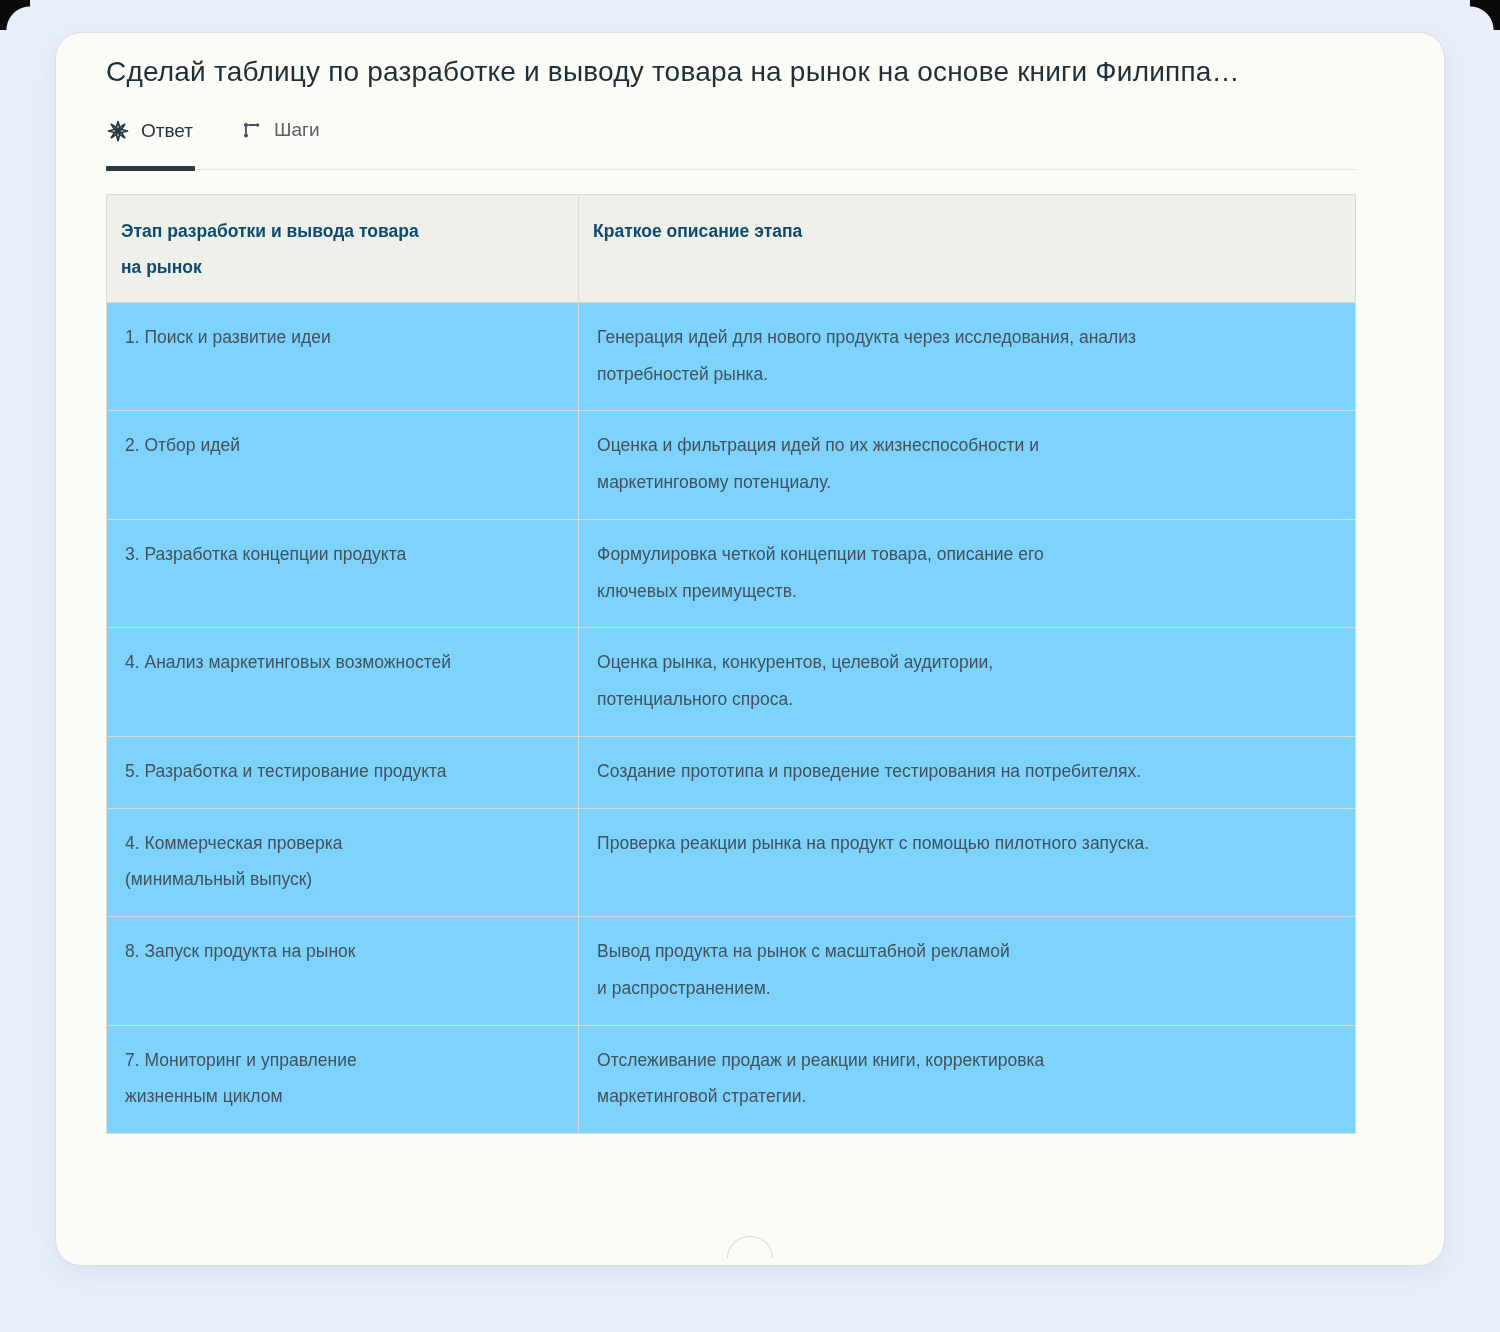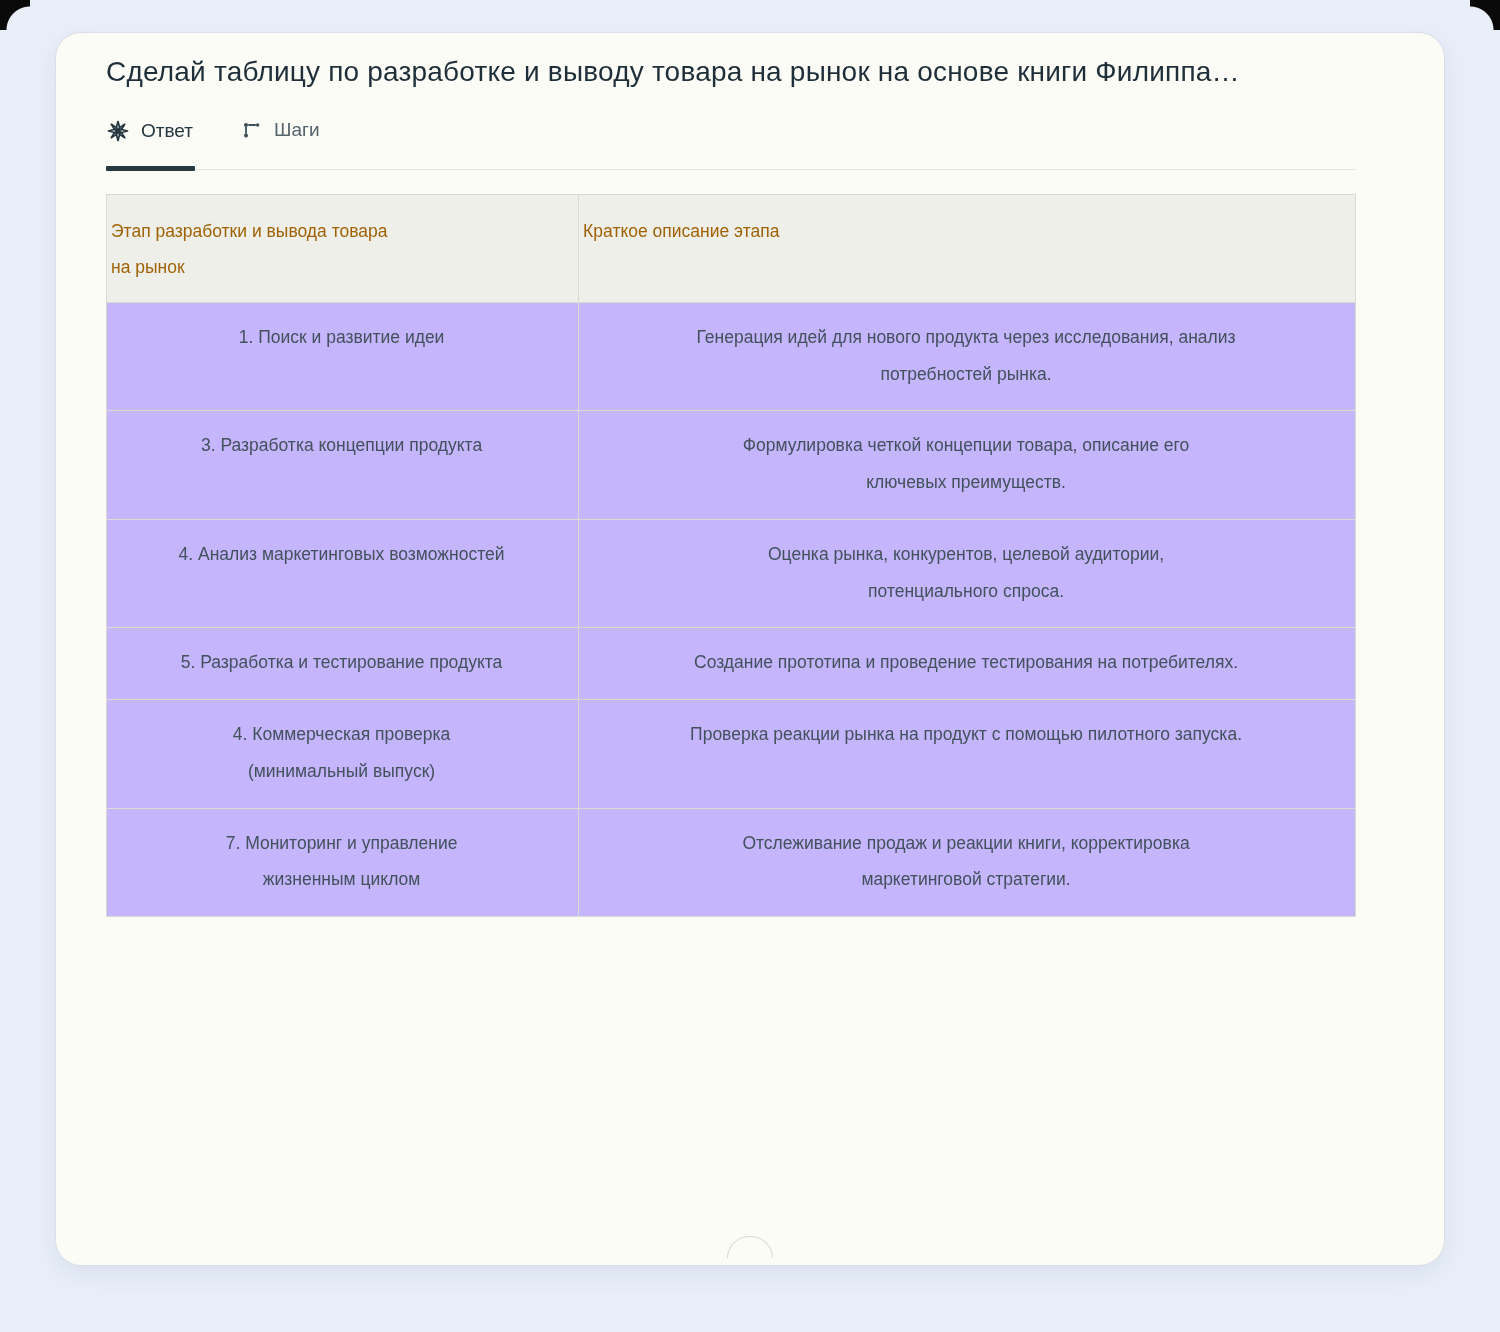--- a/index.html
+++ b/index.html
@@ -74,31 +74,30 @@
   }
   .answer-table th, .answer-table td {
     border: 1px solid #d8dbd1;
     text-align: left;
     vertical-align: top;
     white-space: pre-line;
     font-size: 17.5px;
   }
   .answer-table th {
     background: #edefe8;
-    color: #a16207;
-    font-weight: 400;
-    padding: 18px 20px 16px 4px;
+    color: #0c4a6e;
+    font-weight: 700;
+    padding: 18px 20px 16px 14px;
     line-height: 2.08;
   }
   .answer-table td {
-    background: #c4b5fd;
+    background: #7dd3fc;
     color: #42515b;
     padding: 16px 20px 18px 18px;
     line-height: 2.1;
-    text-align: center;
   }
   .answer-table .col-stage { width: 37.8%; }
 
   .drag-handle {
     position: absolute;
     left: 50%; bottom: 7px;
     transform: translateX(-50%);
     width: 46px; height: 22px;
     background: #fbfcf5;
     border: 1px solid #d8dbd1;
@@ -164,20 +163,25 @@
         <th>Краткое описание этапа</th>
       </tr>
     </thead>
     <tbody>
   <tr>
     <td>1. Поиск и развитие идеи</td>
     <td>Генерация идей для нового продукта через исследования, анализ
 потребностей рынка.</td>
   </tr>
 
+  <tr>
+    <td>2. Отбор идей</td>
+    <td>Оценка и фильтрация идей по их жизнеспособности и
+маркетинговому потенциалу.</td>
+  </tr>
 
   <tr>
     <td>3. Разработка концепции продукта</td>
     <td>Формулировка четкой концепции товара, описание его
 ключевых преимуществ.</td>
   </tr>
 
   <tr>
     <td>4. Анализ маркетинговых возможностей</td>
     <td>Оценка рынка, конкурентов, целевой аудитории,
@@ -189,20 +193,25 @@
     <td>Создание прототипа и проведение тестирования на потребителях.</td>
   </tr>
 
   <tr>
     <td>4. Коммерческая проверка
 (минимальный выпуск)</td>
     <td>Проверка реакции рынка на продукт с помощью пилотного запуска.</td>
   </tr>
 
 
+  <tr>
+    <td>8. Запуск продукта на рынок</td>
+    <td>Вывод продукта на рынок с масштабной рекламой
+и распространением.</td>
+  </tr>
 
   <tr>
     <td>7. Мониторинг и управление
 жизненным циклом</td>
     <td>Отслеживание продаж и реакции книги, корректировка
 маркетинговой стратегии.</td>
   </tr>
 </tbody>
   </table>
 

